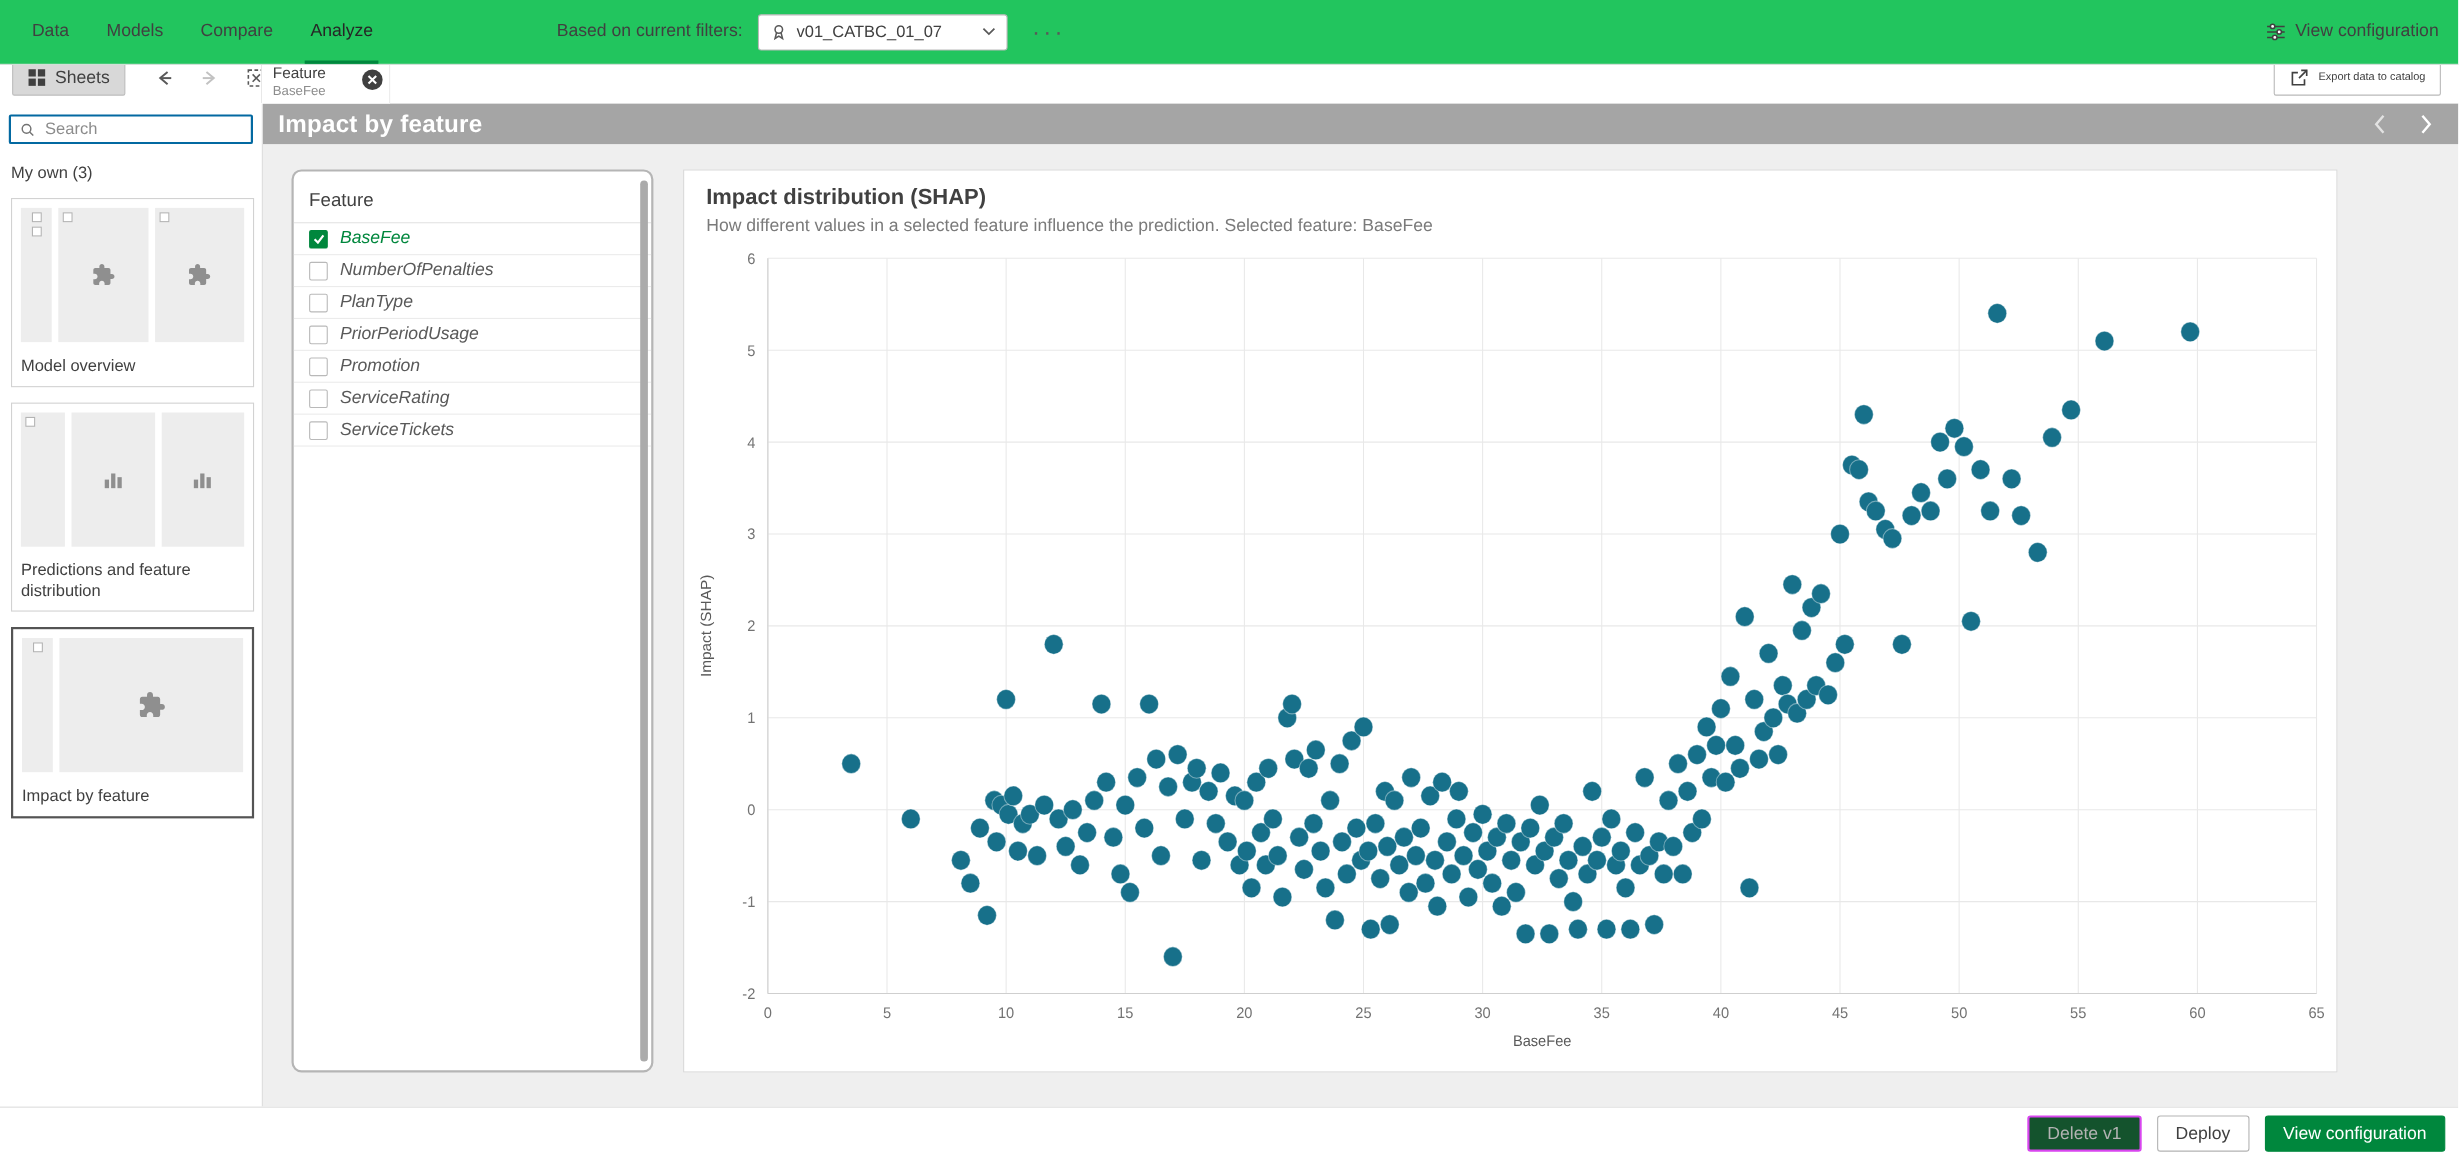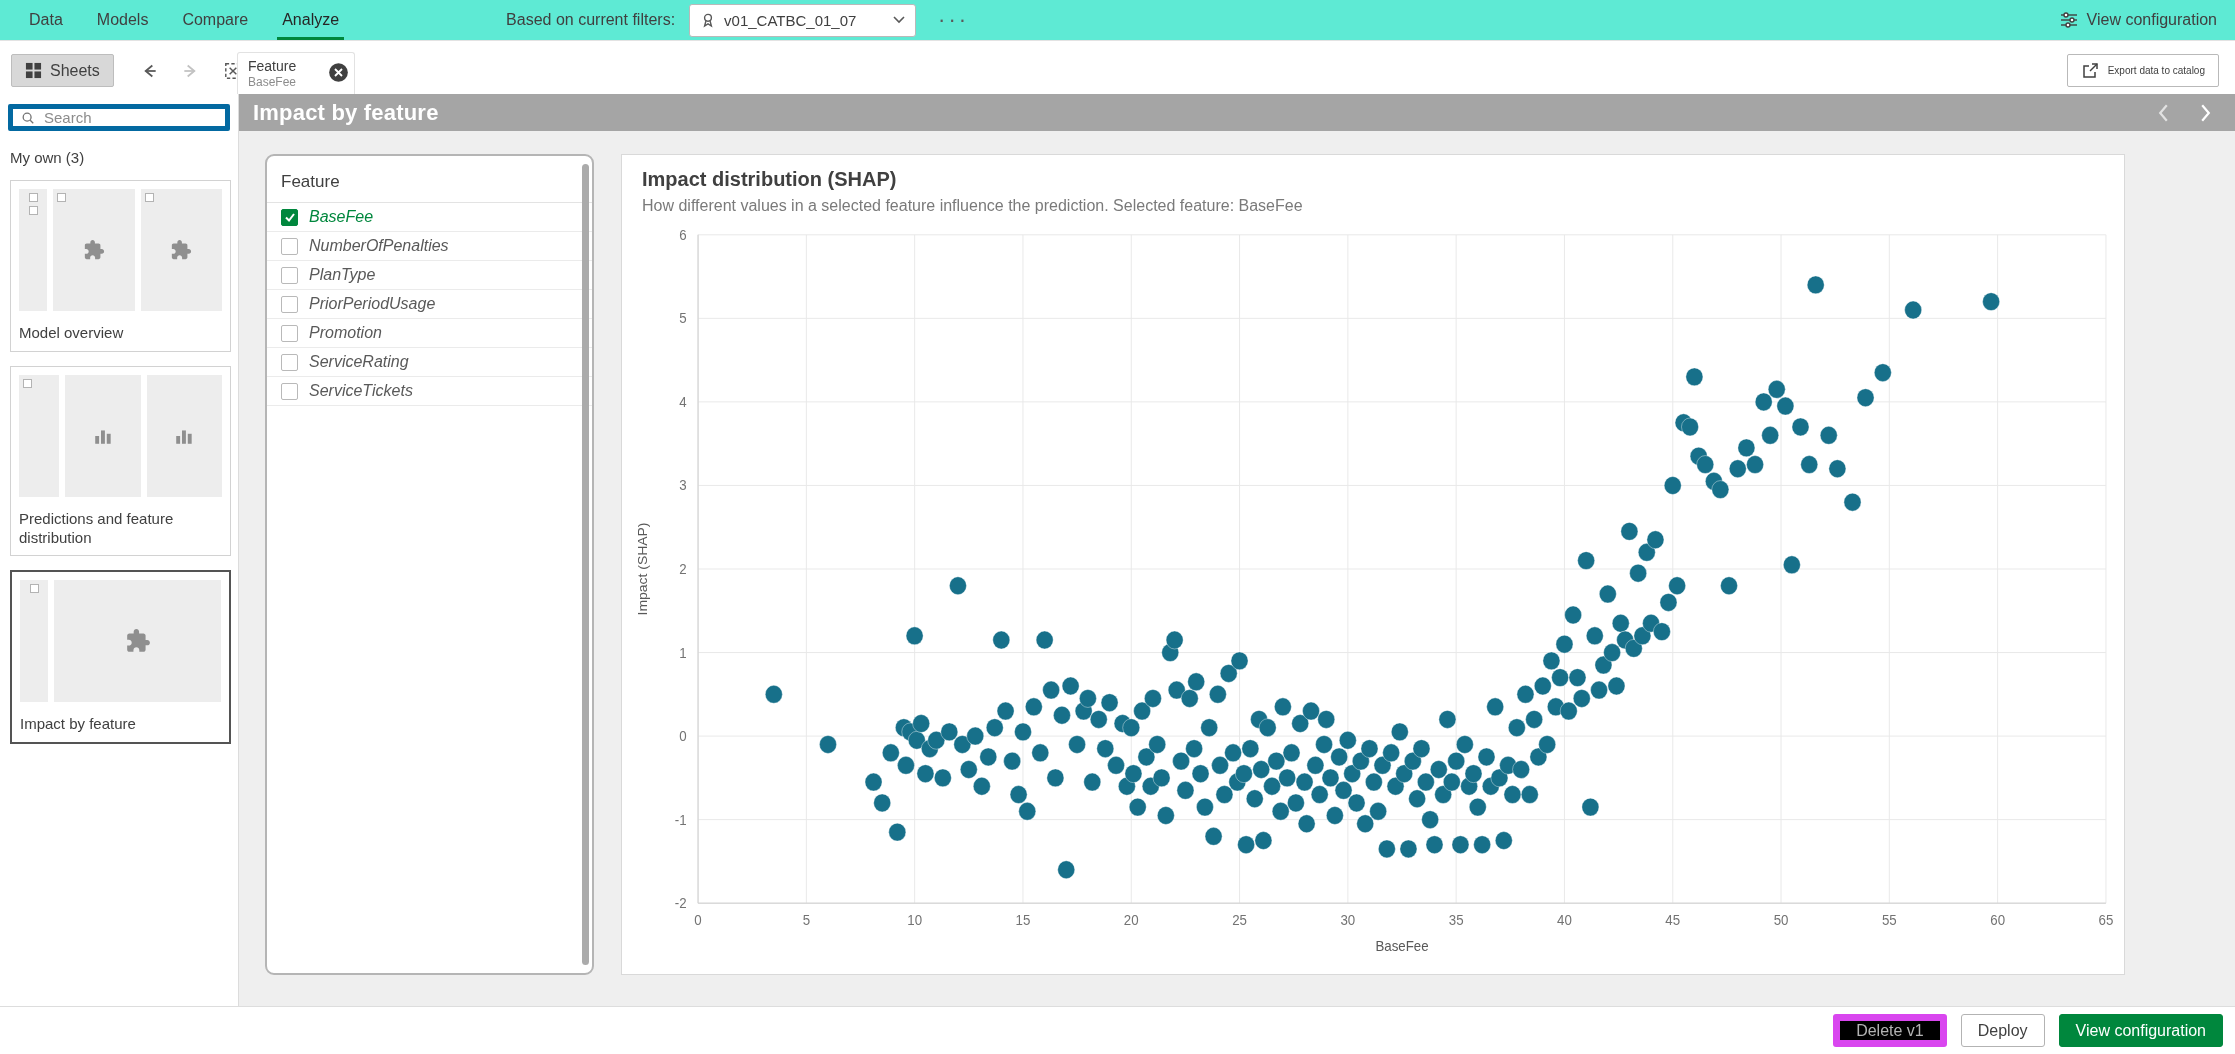--- a/index.html
+++ b/index.html
@@ -1,21 +1,21 @@
 <!DOCTYPE html>
 <html><head>
 <meta charset="utf-8">
 <style>
   html,body{margin:0;padding:0}
   body{font-family:"Liberation Sans",sans-serif;color:#404040;background:#fff}
   #app{position:relative;width:2235px;height:1054px;overflow:hidden;background:#fff}
   *{box-sizing:border-box}
 
   
-  .topbar{position:absolute;top:0;left:0;width:2235px;height:41px;background:#5eead4;border-bottom:1px solid #e3e3e3;display:flex;align-items:center;z-index:6}
+  .topbar{position:absolute;top:0;left:0;width:2235px;height:59px;background:#22c55e;border-bottom:1px solid #e3e3e3;display:flex;align-items:center;z-index:6}
   .nav{display:flex;height:100%;align-items:center;margin-left:12px}
   .nav-item{padding:0 17px;font-size:16px;color:#404040;height:100%;display:flex;align-items:center;cursor:pointer;position:relative}
   .nav-item.active{color:#262626}
   .nav-item.active::after{content:"";position:absolute;left:12px;right:12px;bottom:0;height:3px;background:#00873d}
   .filters-label{margin-left:150px;font-size:16px;color:#404040}
   .model-dropdown{margin-left:14px;width:227px;height:33px;border:1px solid #b9b9b9;border-radius:3px;display:flex;align-items:center;gap:8px;padding:0 10px;background:#fff;cursor:pointer}
   .dropdown-value{flex:1;font-size:15px;white-space:nowrap;overflow:hidden}
   .more-btn{margin-left:22px;font-size:22px;letter-spacing:3px;color:#595959;cursor:pointer;line-height:1}
   .topbar-spacer{flex:1}
   .view-config-top{display:flex;align-items:center;gap:9px;margin-right:18px;font-size:16px;cursor:pointer}
@@ -36,21 +36,21 @@
   .page-header{position:absolute;top:94px;left:239px;right:0;height:37px;background:#a5a5a5;display:flex;align-items:center;color:#fff;z-index:2}
   .page-title{font-size:22px;font-weight:700;margin-left:14px;letter-spacing:.2px}
   .header-chevrons{margin-left:auto;display:flex;gap:26px;margin-right:22px;align-items:center}
   .chev-btn{width:16px;height:24px;display:flex;align-items:center;justify-content:center;cursor:pointer}
 
   
   .main-bg{position:absolute;top:131px;left:239px;right:0;bottom:48px;background:#efefef;z-index:1}
 
   
   .sidebar{position:absolute;top:94px;left:0;width:239px;bottom:48px;background:#fff;border-right:1px solid #dcdcdc;z-index:3}
-  .search-box{margin:10px 8px 0 8px;height:27px;border:5px solid #0369a1;border-radius:2px;display:flex;align-items:center;gap:7px;padding:0 8px;background:#fff}
+  .search-box{margin:10px 8px 0 8px;height:27px;border:2px solid #0369a1;border-radius:2px;display:flex;align-items:center;gap:7px;padding:0 8px;background:#fff}
   .search-input{border:none;outline:none;flex:1;font-size:15px;font-family:inherit;color:#404040;min-width:0;background:transparent}
   .search-input::placeholder{color:#8c8c8c}
   .section-label{margin:18px 0 0 10px;font-size:15px;color:#404040}
   .sheet-card{margin:14px 0 0 10px;width:221px;background:#fff;border:1px solid #d2d2d2;cursor:pointer;position:relative}
   .sheet-card.selected{border:2px solid #545454}
   .thumb{height:138px;padding:8px;display:flex;gap:6px}
   .strip{flex:0 0 28px;background:#ededed;padding:4px 3px;display:flex;flex-direction:column;gap:4px;align-items:center}
   .tile{flex:1;background:#ededed;display:flex;align-items:center;justify-content:center;position:relative}
   .tile .corner-mark{position:absolute;top:4px;left:4px}
   .mark{width:9px;height:9px;border:1px solid #b3b3b3;background:#fff}
@@ -72,21 +72,21 @@
   .chart-header{position:absolute;top:13px;left:20px;z-index:2}
   .chart-title{font-size:20px;font-weight:700;color:#404040}
   .chart-sub{font-size:16px;color:#7a7a7a;margin-top:6px}
   #shap-svg{position:absolute;left:0;top:0;width:100%;height:100%}
   #shap-svg text.tick{font-size:14px;fill:#737373;font-family:"Liberation Sans",sans-serif}
   #shap-svg text.axis-label{font-size:14px;fill:#595959;font-family:"Liberation Sans",sans-serif}
 
   
   .footer{position:absolute;left:0;right:0;bottom:0;height:48px;background:#fff;border-top:1px solid #ddd;display:flex;align-items:center;justify-content:flex-end;gap:14px;padding-right:12px;z-index:6}
   .btn{height:33px;border-radius:3px;font-size:16px;display:flex;align-items:center;padding:0 16px;cursor:pointer}
-  .btn-disabled{background:#000000;color:#b3b3b3;border:7px solid #d946ef;cursor:default}
+  .btn-disabled{background:#14532d;color:#b3b3b3;border:2px solid #d946ef;cursor:default}
   .btn-secondary{background:#fff;color:#404040;border:1px solid #b3b3b3}
   .btn-primary{background:#00873d;color:#fff;border:1px solid #00873d}
 </style>
 </head>
 <body>
 <div id="app">
 
 <div class="topbar">
   <div class="nav">
     <div class="nav-item">Data</div>

